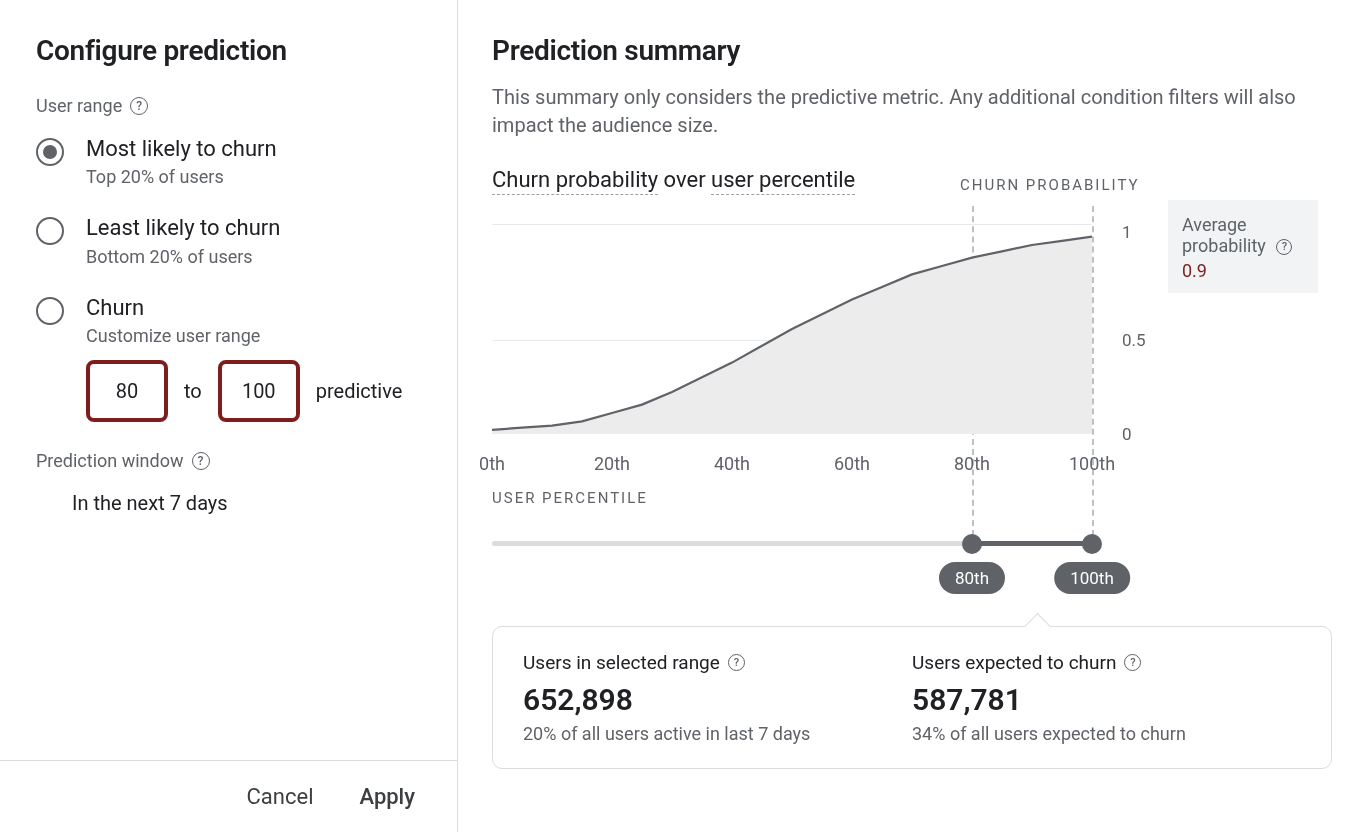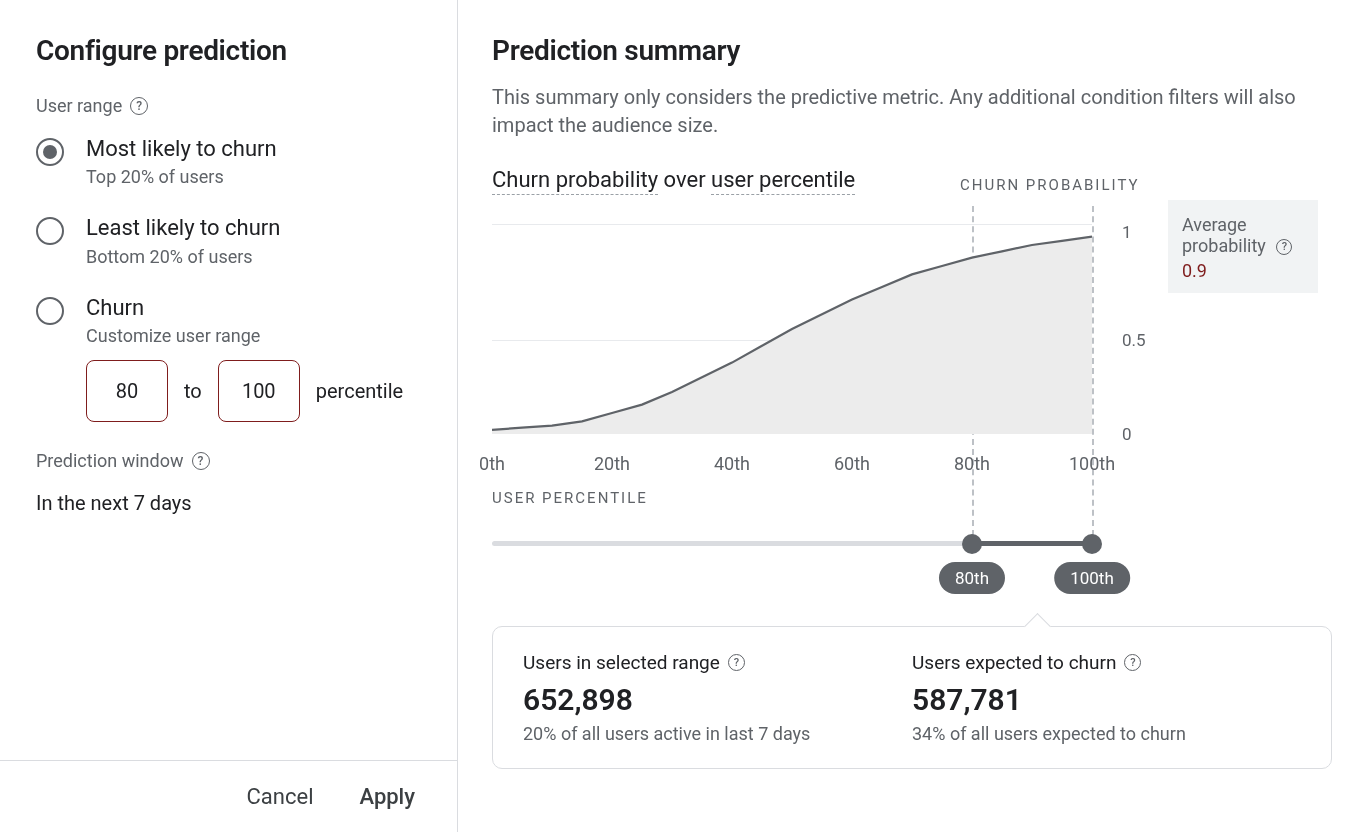--- a/index.html
+++ b/index.html
@@ -13,25 +13,25 @@
   .help-icon::after { content:"?"; font-size:12px; position:absolute; top:50%; left:50%; transform:translate(-50%,-53%); color:#5f6368; font-weight:500;}
   .radio-group { }
   .radio-item { display:flex; align-items:flex-start; margin-bottom:28px; cursor:pointer;}
   .radio-outer { width:28px; height:28px; border:2.5px solid #5f6368; border-radius:50%; position:relative; flex-shrink:0; margin-right:22px; margin-top:2px;}
   .radio-item.selected .radio-outer { border-color:#5f6368;}
   .radio-inner { display:none; position:absolute; top:50%; left:50%; transform:translate(-50%,-50%); width:14px; height:14px; background:#5f6368; border-radius:50%;}
   .radio-item.selected .radio-inner { display:block;}
   .radio-texts .r-title { font-size:22px; color:#202124; line-height:1.2;}
   .radio-texts .r-sub { font-size:18px; color:#5f6368; margin-top:4px;}
   .custom-inputs { display:flex; align-items:center; margin-left:50px; margin-top:-14px; margin-bottom:28px;}
-  .num-box { width:82px; height:62px; border:1px solid #7f1d1d; border-radius:8px; display:flex; align-items:center; justify-content:center; font-size:20px; color:#202124;}
+  .num-box { width:82px; height:62px; border:4px solid #7f1d1d; border-radius:8px; display:flex; align-items:center; justify-content:center; font-size:20px; color:#202124;}
   .to { margin:0 16px; font-size:20px; color:#202124;}
   .suffix { margin-left:16px; font-size:20px; color:#202124;}
   .pred-window-label { margin-top:22px;}
-  .py-value { font-size:20px; color:#202124; margin-top:14px;}
+  .py-value { font-size:20px; color:#202124; margin-top:14px;margin-left:36px;}
   .footer-bar { border-top:1px solid #dadce0; padding:22px 36px; display:flex; justify-content:flex-end; gap:34px;}
   .btn { font-size:22px; color:#3c4043; cursor:pointer; background:none; border:none; font-family:inherit;}
   .btn.apply { font-weight:500;}
 
   .right-panel { flex:1; padding:34px 34px 8px 34px;}
   h1.summary-title { font-size:28px; font-weight:600; margin:0 0 16px 0; letter-spacing:-0.3px;}
   .summary-desc { font-size:20px; color:#5f6368; line-height:1.4; margin-bottom:28px; max-width:840px;}
 
   .chart-title { font-size:22px; color:#202124; margin-bottom:14px; }
   .dotted-u { border-bottom:1.5px dashed #9aa0a6; padding-bottom:2px;}
@@ -105,21 +105,21 @@
           <div class="r-title">Churn</div>
           <div class="r-sub">Customize user range</div>
         </div>
       </div>
     </div>
 
     <div class="custom-inputs">
       <div class="num-box">80</div>
       <span class="to">to</span>
       <div class="num-box">100</div>
-      <span class="suffix">percentile</span>
+      <span class="suffix">predictive</span>
     </div>
 
     <div class="label-row pred-window-label">
       <span>Prediction window</span>
       <span class="help-icon"></span>
     </div>
     <div class="py-value">In the next 7 days</div>
   </div>
 
   <div class="footer-bar">

